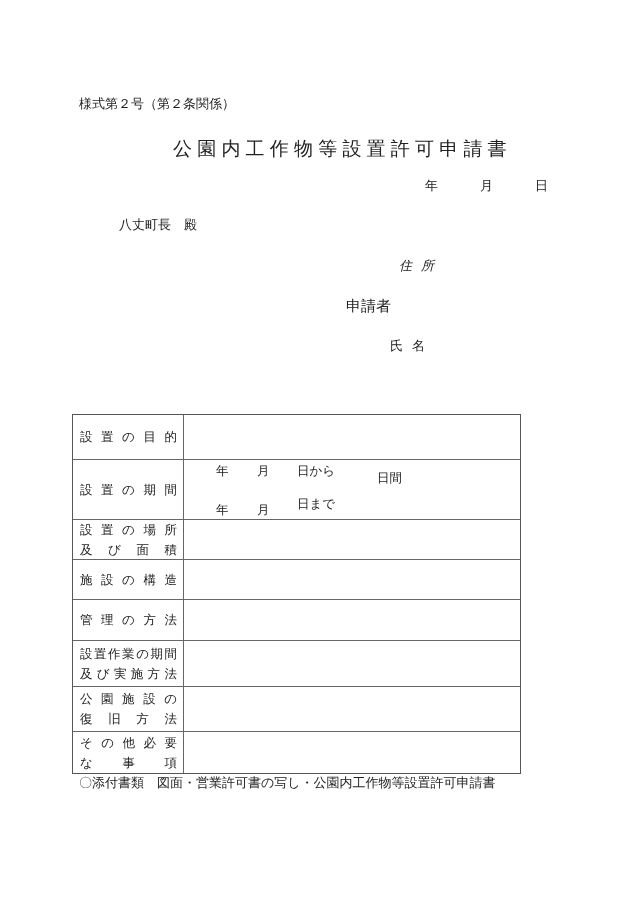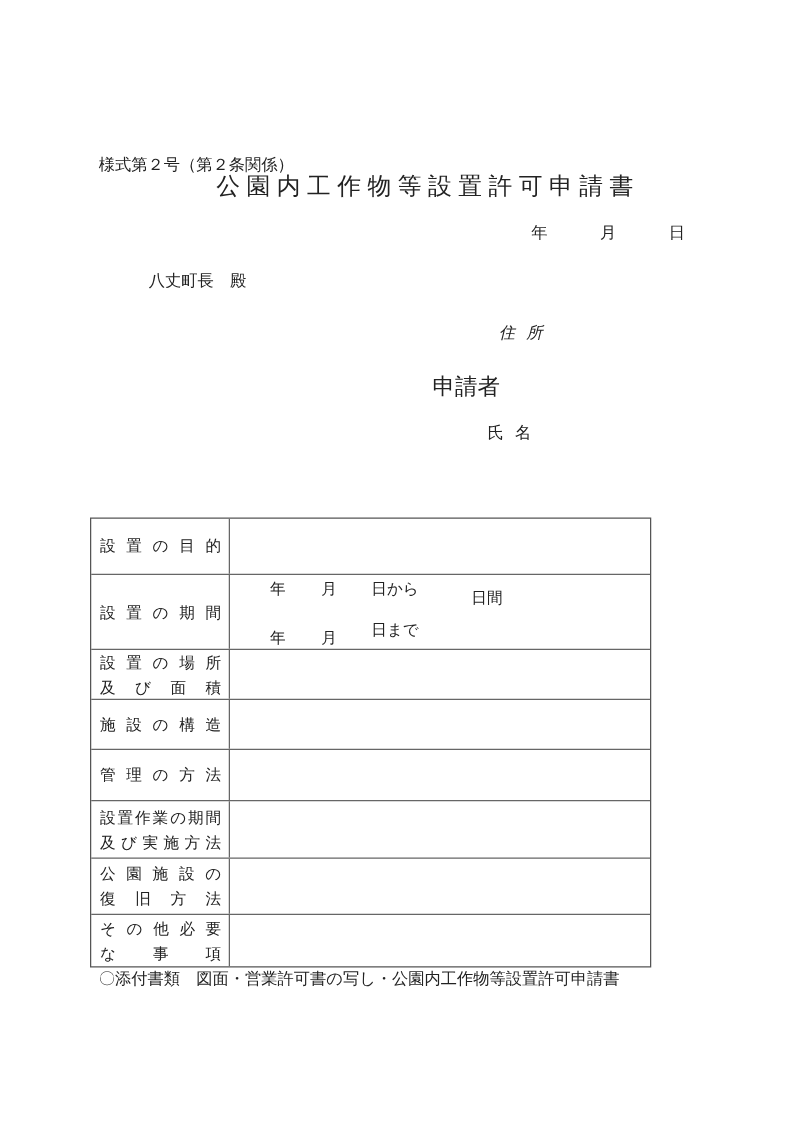--- a/index.html
+++ b/index.html
@@ -13,21 +13,20 @@
       position: relative;
       overflow: hidden;
       font-family: "DejaVu Serif", "Liberation Serif", serif;
       color: #222222;
     }
     .abs { position: absolute; white-space: nowrap; }
     .form-number {
       left: 79px; top: 95px;
       font-size: 13px;
       letter-spacing: 0px;
-      margin-top: 28px;
     }
     .doc-title {
       left: 173px; top: 136px;
       font-size: 19px;
       letter-spacing: 5.2px;
     }
     .date-line {
       left: 425px; top: 177px;
       font-size: 13px;
     }
@@ -38,21 +37,21 @@
       font-family: Liberation Mono, monospace;
     }
     .applicant-address {
       left: 399px; top: 257px;
       font-size: 13px;
       letter-spacing: 9px;
       font-style: italic;
     }
     .applicant-label {
       left: 346px; top: 297px;
-      font-size: 18px;
+      font-size: 15px;
     }
     .applicant-name {
       left: 390px; top: 337px;
       font-size: 13px;
       letter-spacing: 9px;
     }
 
     .form-table {
       position: absolute;
       left: 72px;

